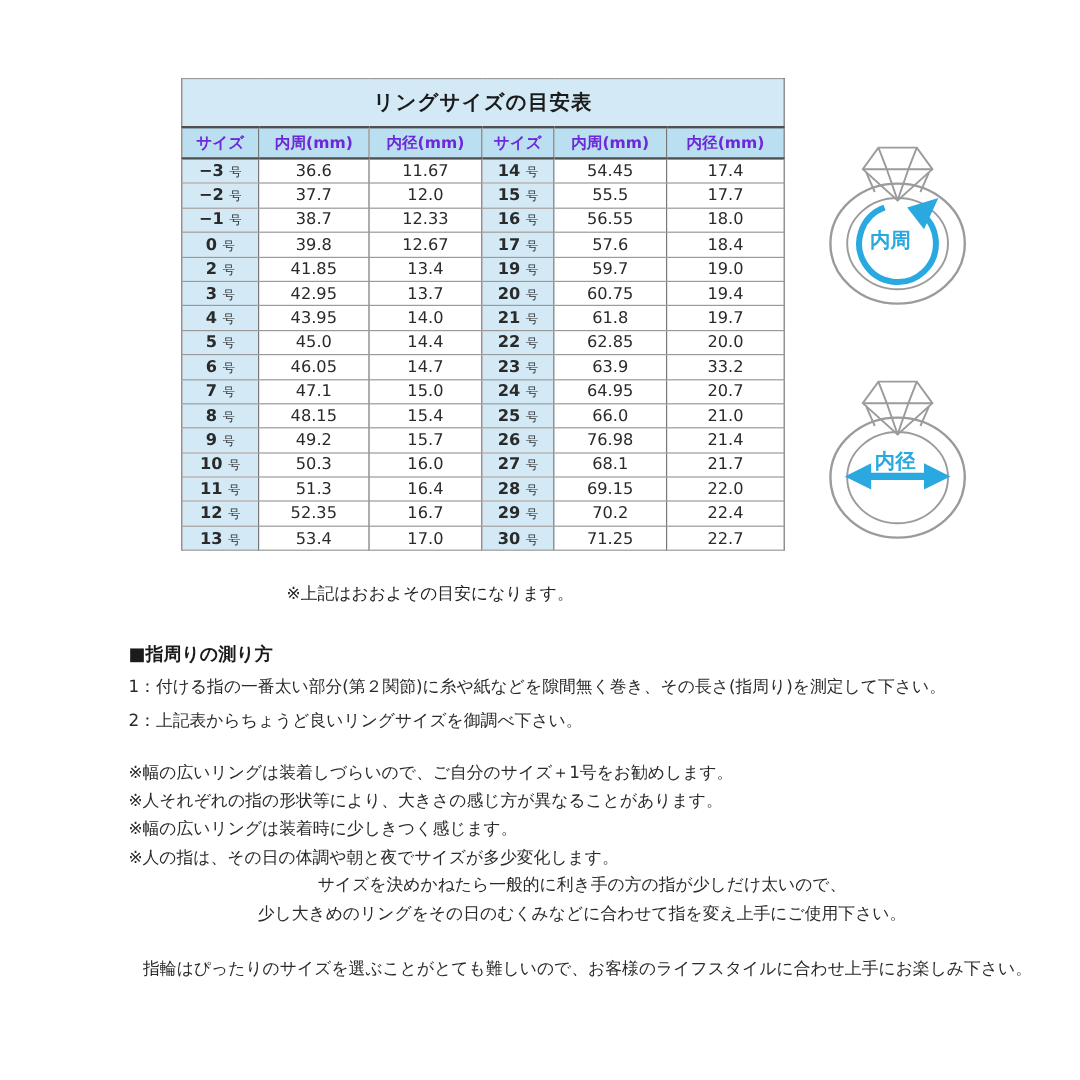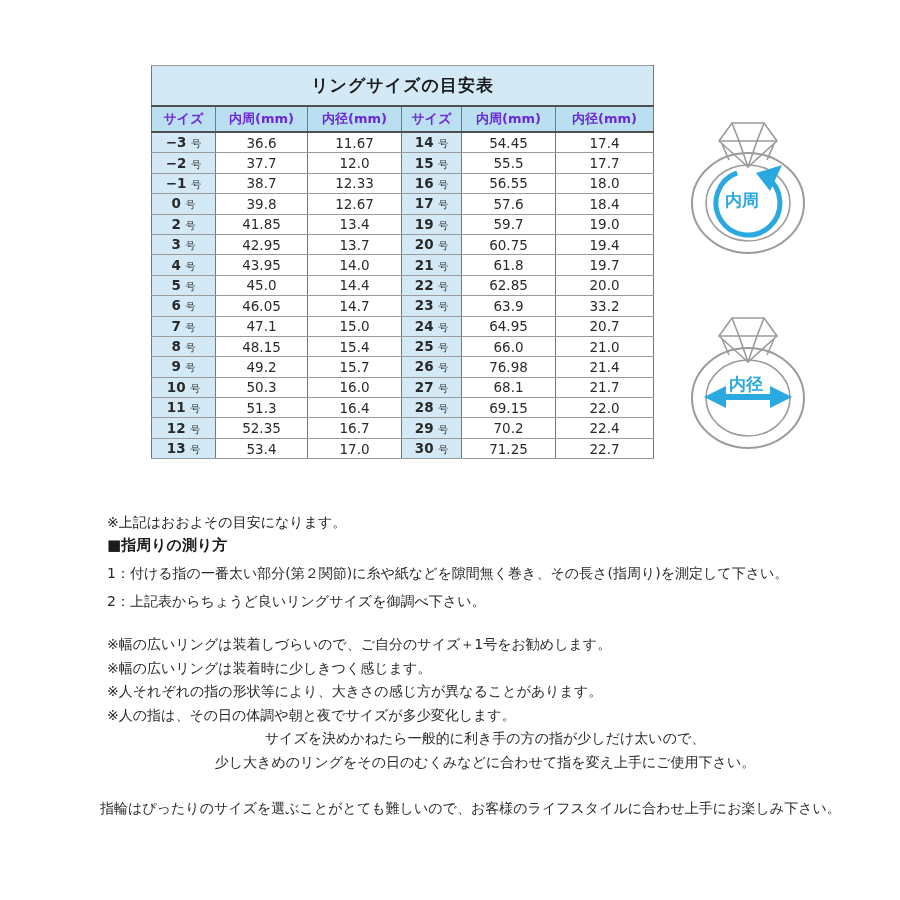--- a/index.html
+++ b/index.html
@@ -30,41 +30,41 @@
   .header-row th {
     background:#b9dff0; height:24px; font-size:13px; font-weight:bold; color:#6d28d9;
     border-top:2px solid #4f4f4f; border-bottom:2px solid #4f4f4f;
   }
   .size-table tbody td { height:19.4px; font-size:13.5px; background:#fff; }
   .size-table tbody td.size { background:#d3eaf6; font-weight:bold; }
   .size-table tbody td.size .gou { font-size:10px; font-weight:normal; }
 
   .table-note {
     position:absolute; left:107px; top:486px; width:503px;
-    text-align:left; font-size:14px; color:#222;margin-top:28px;
+    text-align:center; font-size:14px; color:#222;
   }
 
   
   .ring-svg { position:absolute; left:668px; width:160px; height:150px; }
   .ring-1 { top:115px; }
   .ring-2 { top:310px; }
   .ring-label { font-size:17px; font-weight:bold; }
 
   
   .measure-section { position:absolute; left:107px; top:536px; width:740px; }
   .measure-heading { font-size:15px; font-weight:bold; color:#1b1b1b; }
   .measure-step { font-size:14px; line-height:19px; margin-top:9px; }
 
   .caution-list { position:absolute; left:107px; top:633px; width:740px; }
   .caution-line { font-size:14px; line-height:23.5px; }
   .caution-line.indent { padding-left:16px;text-align:center; }
 
   .closing-note {
     position:absolute; left:100px; top:799px; width:760px;
-    font-size:14px; line-height:19px;
+    font-size:14px; line-height:19px;text-align:right;
   }
 </style>
 </head>
 <body>
 
 <table class="size-table">
   <colgroup>
     <col style="width:64px">
       <col style="width:92px">
       <col style="width:94px">
@@ -259,20 +259,20 @@
 </svg>
 
 <div class="measure-section">
   <div class="measure-heading">■指周りの測り方</div>
   <div class="measure-step">1：付ける指の一番太い部分(第２関節)に糸や紙などを隙間無く巻き、その長さ(指周り)を測定して下さい。</div>
   <div class="measure-step">2：上記表からちょうど良いリングサイズを御調べ下さい。</div>
 </div>
 
 <div class="caution-list" id="caution-list">
     <div class="caution-line">※幅の広いリングは装着しづらいので、ご自分のサイズ＋1号をお勧めします。</div>
+    <div class="caution-line">※人それぞれの指の形状等により、大きさの感じ方が異なることがあります。</div>
     <div class="caution-line">※幅の広いリングは装着時に少しきつく感じます。</div>
-    <div class="caution-line">※人それぞれの指の形状等により、大きさの感じ方が異なることがあります。</div>
     <div class="caution-line">※人の指は、その日の体調や朝と夜でサイズが多少変化します。</div>
     <div class="caution-line indent">サイズを決めかねたら一般的に利き手の方の指が少しだけ太いので、</div>
     <div class="caution-line indent">少し大きめのリングをその日のむくみなどに合わせて指を変え上手にご使用下さい。</div>
   </div>
 
 <div class="closing-note">指輪はぴったりのサイズを選ぶことがとても難しいので、お客様のライフスタイルに合わせ上手にお楽しみ下さい。</div>
 
 </body></html>

